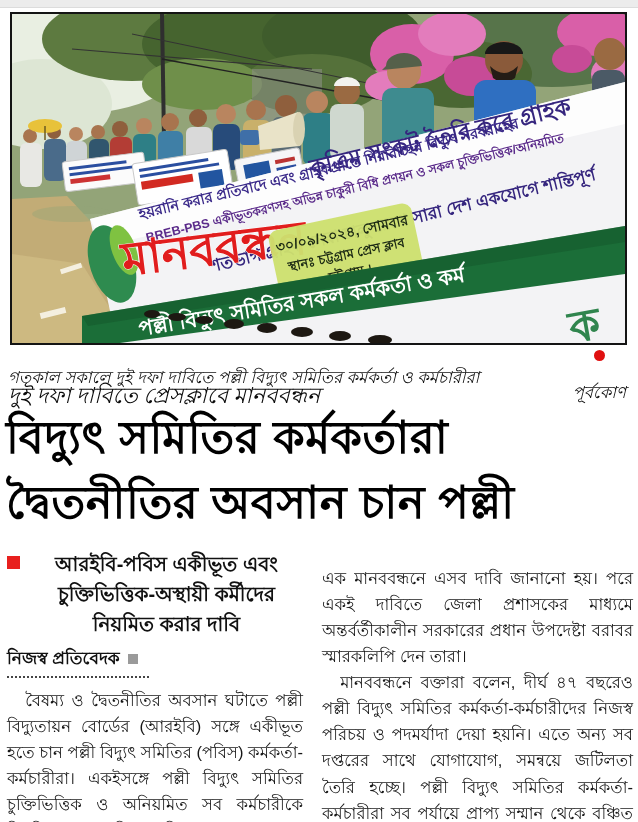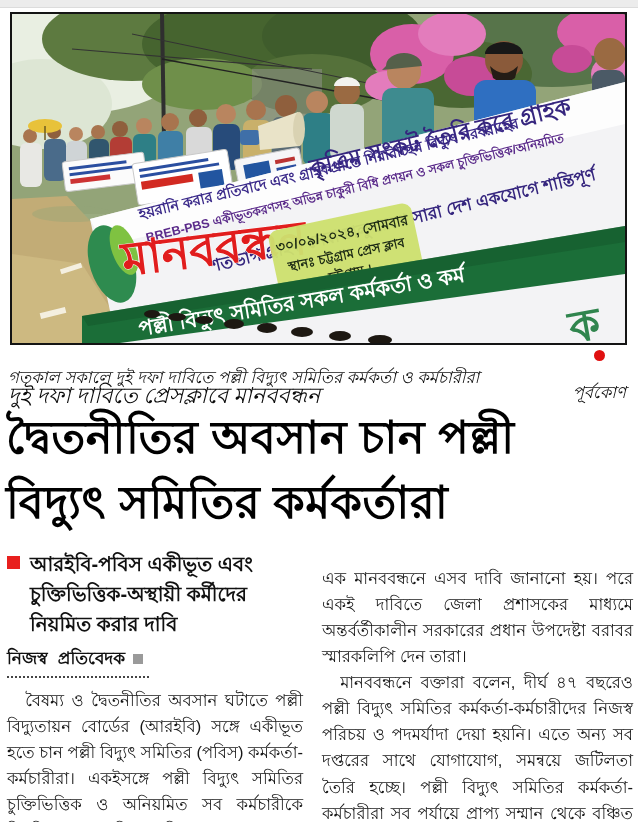--- a/index.html
+++ b/index.html
@@ -19,23 +19,23 @@
 
   .headline { position:absolute; left:6px; top:405px; width:628px; font-weight:800; font-size:45px; line-height:1.45; color:#000; letter-spacing:0.5px; }
   .headline .hl-line { display:block; white-space:nowrap; }
 
   .columns { position:absolute; left:7px; top:549px; width:626px; display:flex; gap:19px; }
   .col-left { width:296px; }
   .col-right { width:311px; }
 
   .subhead { display:flex; gap:10px; margin-bottom:6px; }
   .red-square { flex:0 0 auto; width:13px; height:13px; background:#e8201e; margin-top:7px; }
-  .subhead-text { font-size:20px; line-height:1.5; font-weight:600; color:#111; }
-
-  .byline-row { display:flex; align-items:center; gap:8px; margin-top:4px;font-family:Liberation Mono, monospace; }
+  .subhead-text { font-size:20px; line-height:1.5; font-weight:600; color:#111;text-align:center; }
+
+  .byline-row { display:flex; align-items:center; gap:8px; margin-top:4px; }
   .byline { font-size:17px; font-weight:600; color:#111; }
   .gray-square { width:10px; height:10px; background:#9a9a9a; }
   .dotted-rule { width:142px; border-bottom:2px dotted #444; margin:3px 0 9px 0; }
 
   .body-para { font-size:16.5px; line-height:1.58; text-align:justify; color:#161616; }
   .body-para.indent { text-indent:1.1em; }
   .col-right .body-para:first-child { margin-top:16px; }
 </style>
 </head>
 <body>
@@ -220,22 +220,22 @@
     <span class="caption-text">গতকাল সকালে দুই দফা দাবিতে পল্লী বিদ্যুৎ সমিতির কর্মকর্তা ও কর্মচারীরা</span>
     <span class="credit">
       <span class="credit-dot"></span>
       <span class="credit-name">পূর্বকোণ</span>
     </span>
   </div>
 
   <div class="kicker">দুই দফা দাবিতে প্রেসক্লাবে মানববন্ধন</div>
 
   <h1 class="headline">
+    <span class="hl-line">বিদ্যুৎ সমিতির কর্মকর্তারা</span>
     <span class="hl-line">দ্বৈতনীতির অবসান চান পল্লী</span>
-    <span class="hl-line">বিদ্যুৎ সমিতির কর্মকর্তারা</span>
   </h1>
 
   <div class="columns">
 
     <div class="col-left">
       <div class="subhead">
         <span class="red-square"></span>
         <span class="subhead-text">আরইবি-পবিস একীভূত এবং চুক্তিভিত্তিক-অস্থায়ী কর্মীদের নিয়মিত করার দাবি</span>
       </div>
       <div class="byline-row">

